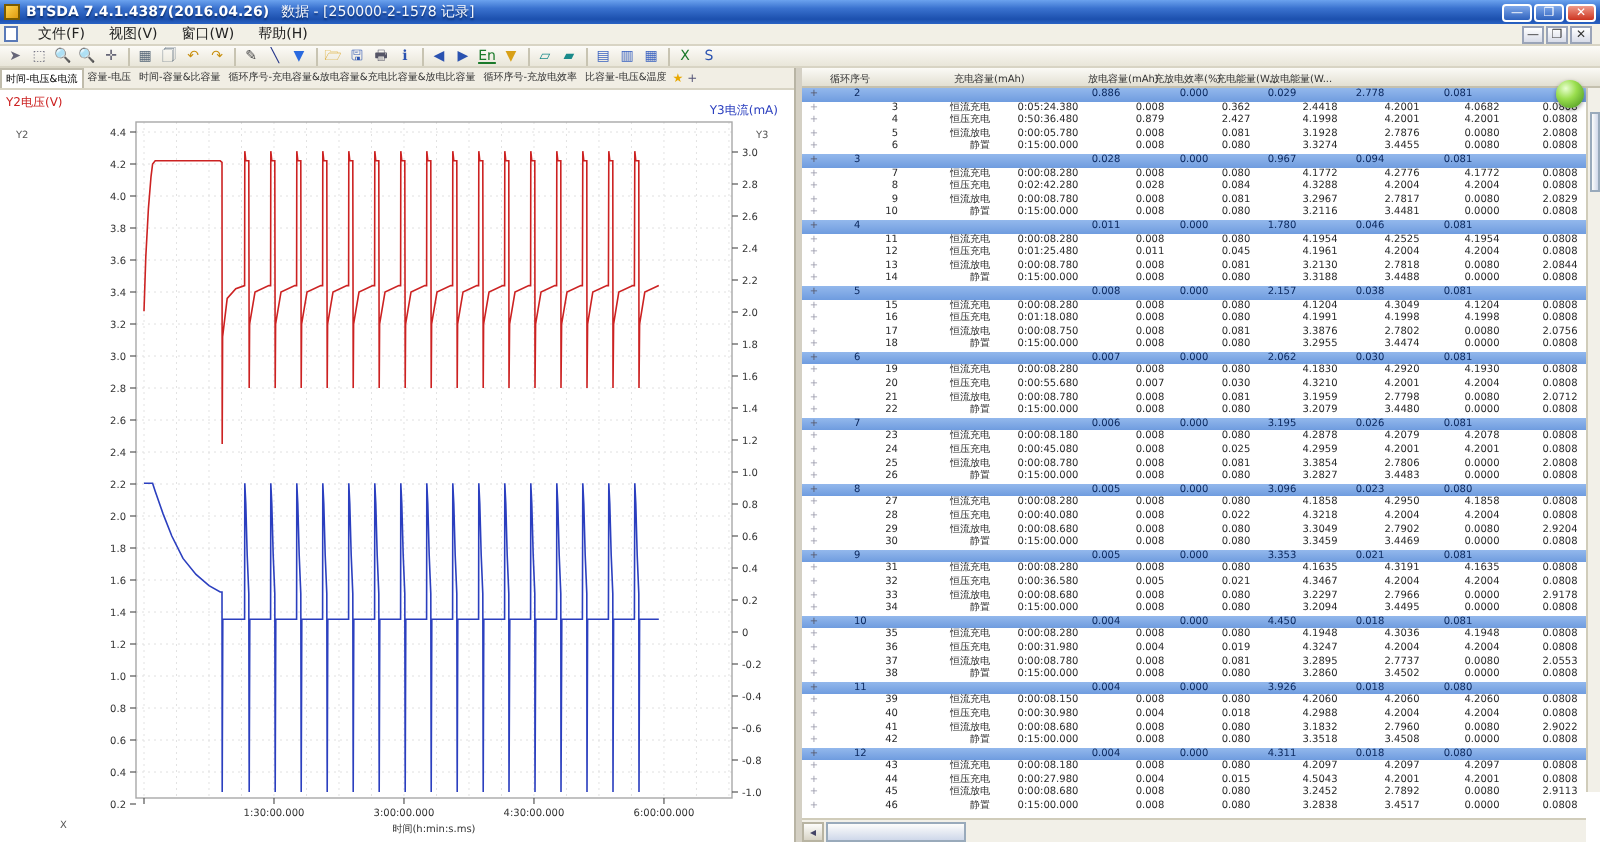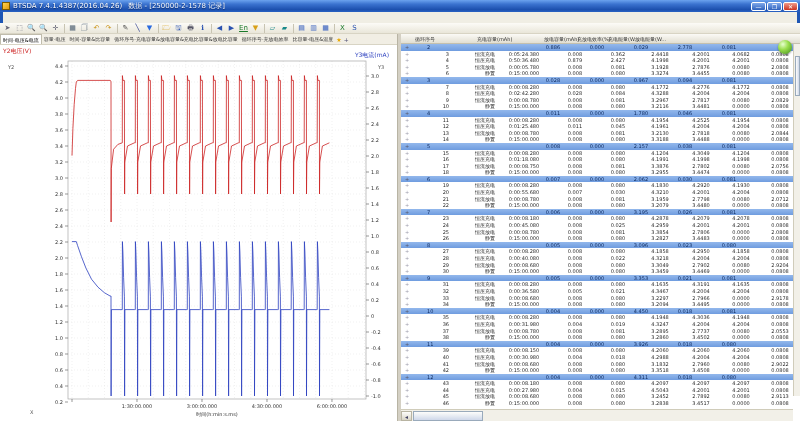--- a/index.html
+++ b/index.html
@@ -3,21 +3,21 @@
 <meta charset="utf-8">
 <style>
   * { margin:0; padding:0; box-sizing:border-box; }
   html,body { width:800px; height:421px; overflow:hidden; font-family:"DejaVu Sans","Liberation Sans",sans-serif; }
   .window { position:relative; width:800px; height:421px; background:#f0eee4; border-left:3px solid #1e56b4; border-right:3px solid #1e56b4; border-bottom:3px solid #1e56b4; }
   
   .titlebar { position:absolute; left:-3px; top:0; width:800px; height:12px;
     background:linear-gradient(180deg,#6ba2ee 0%,#3a72cf 35%,#1c50ae 80%,#2a63c4 100%);
     display:flex; align-items:center; color:#fff; font-size:7px; padding:0 2px; }
   .titlebar .appicon { width:8px; height:8px; background:linear-gradient(135deg,#ffd34d,#e09b10); border:1px solid #7a5a00; margin-right:3px; }
-  .title-text { white-space:nowrap; text-shadow:0 1px 1px #0a2a66; font-weight:normal; }
+  .title-text { white-space:nowrap; text-shadow:0 1px 1px #0a2a66; font-weight:bold; }
   .title-doc { margin-left:6px; font-weight:normal; opacity:.95; }
   .winbtns { margin-left:auto; display:flex; gap:1px; }
   .winbtn { width:15px; height:9px; border:1px solid #fff; border-radius:2px; font-size:6px; line-height:7px; text-align:center; color:#fff;
     background:linear-gradient(180deg,#7fa8ea,#2f62bd); }
   .winbtn.close { background:linear-gradient(180deg,#f09a8a,#cc3420); }
   
   .menubar { position:absolute; left:-3px; top:12px; width:800px; height:11px; background:#f2f0e6; border-bottom:1px solid #d8d4c4; display:flex; align-items:center; font-size:7px; color:#222; }
   .menubar .docicon { width:7px; height:8px; background:#fff; border:1px solid #5a7ab8; margin:0 4px 0 2px; }
   .menu-item { padding:0 6px; height:11px; line-height:11px; }
   .mdibtns { margin-left:auto; display:flex; gap:1px; margin-right:4px; }
@@ -74,20 +74,29 @@
     <span class="appicon"></span>
     <span class="title-text">BTSDA 7.4.1.4387(2016.04.26)</span>
     <span class="title-text title-doc">数据 - [250000-2-1578 记录]</span>
     <span class="winbtns">
       <span class="winbtn">—</span>
       <span class="winbtn">❐</span>
       <span class="winbtn close">✕</span>
     </span>
   </div>
 
+  <div class="menubar">
+    <span class="docicon"></span>
+    <span id="menu-items"><span class="menu-item">文件(F)</span><span class="menu-item">视图(V)</span><span class="menu-item">窗口(W)</span><span class="menu-item">帮助(H)</span></span>
+    <span class="mdibtns" id="mdi-btns">
+        <span class="mdibtn">—</span>
+        <span class="mdibtn">❐</span>
+        <span class="mdibtn">✕</span>
+      </span>
+  </div>
 
   <div class="toolbar" id="toolbar">
       <span class="tbtn" style="color: rgb(102, 102, 119);">➤</span>
       <span class="tbtn" style="color: rgb(102, 102, 119);">⬚</span>
       <span class="tbtn" style="color: rgb(102, 102, 119);">🔍</span>
       <span class="tbtn" style="color: rgb(153, 153, 170);">🔍</span>
       <span class="tbtn" style="color: rgb(102, 102, 119);">✛</span>
       <span class="tsep"></span>
       <span class="tbtn" style="color: rgb(85, 102, 119);">▦</span>
       <span class="tbtn" style="color: rgb(85, 102, 119);">🗍</span>

